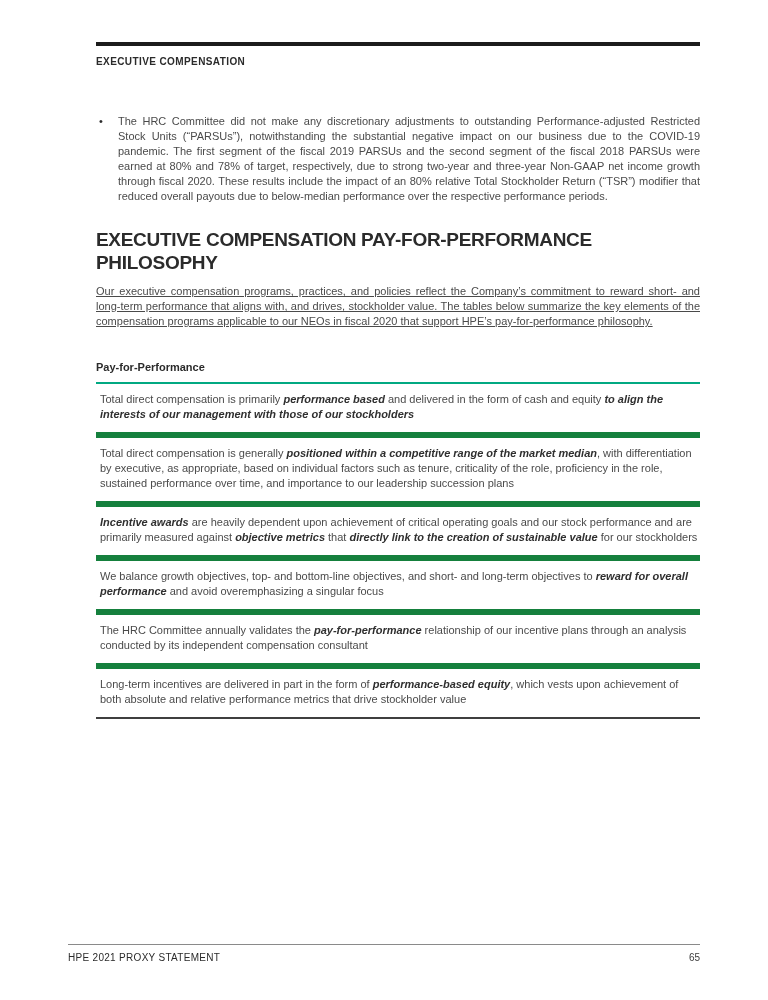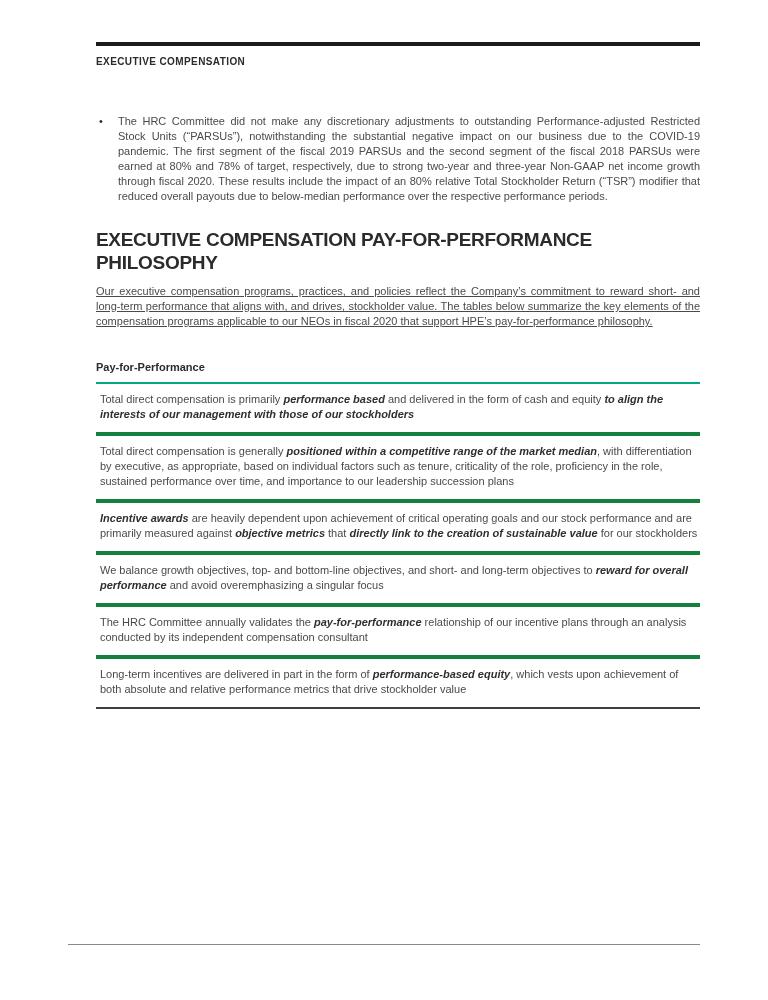--- a/index.html
+++ b/index.html
@@ -38,21 +38,21 @@
   }
   .pfp-table{margin-top:32px;}
   .table-title{
     font-size:11px;font-weight:bold;color:#2b2b2b;
     padding-bottom:9px;
   }
   .teal-rule{height:2px;background:#01a982;}
   .pfp-row{
     font-size:11px;line-height:15px;color:#4a4a4a;
     padding:8px 0 10px 4px;
-    border-bottom:4px solid #15803d;
+    border-bottom:6px solid #15803d;
   }
   .pfp-row:last-child{border-bottom:2px solid #3f3f3f;}
   .pfp-row .bi{font-weight:bold;font-style:italic;color:#2f2f2f;}
   footer{position:absolute;left:68px;right:68px;top:944px;}
   .footer-rule{height:1px;background:#8a8a8a;}
   .footer-line{
     display:flex;justify-content:space-between;align-items:baseline;
     margin-top:7px;
   }
   .footer-left{font-size:10px;letter-spacing:0.3px;color:#2b2b2b;}
@@ -86,14 +86,18 @@
           <div class="pfp-row"><span>We balance growth objectives, top- and bottom-line objectives, and short- and long-term objectives to </span><span class="bi">reward for overall performance</span><span> and avoid overemphasizing a singular focus</span></div>
           <div class="pfp-row"><span>The HRC Committee annually validates the </span><span class="bi">pay-for-performance</span><span> relationship of our incentive plans through an analysis conducted by its independent compensation consultant</span></div>
           <div class="pfp-row"><span>Long-term incentives are delivered in part in the form of </span><span class="bi">performance-based equity</span><span>, which vests upon achievement of both absolute and relative performance metrics that drive stockholder value</span></div>
         </div>
     </section>
 
   </div>
 
   <footer>
     <div class="footer-rule"></div>
+    <div class="footer-line">
+      <span class="footer-left">HPE 2021 PROXY STATEMENT</span>
+      <span class="page-number">65</span>
+    </div>
   </footer>
 </div>
 
 </body></html>

